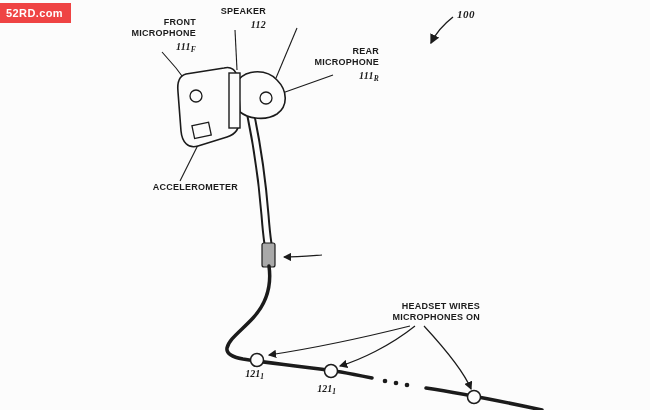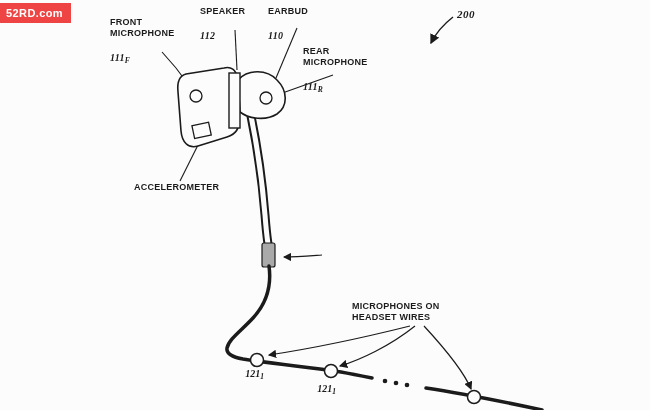--- a/index.html
+++ b/index.html
@@ -12,28 +12,28 @@
   }
   #diagram-svg{position:absolute;left:0;top:0;}
   .badge{
     position:absolute;left:0;top:3px;
     background:#ef4444;color:#fff;
     font:bold 11px/14px "Liberation Sans",sans-serif;
     padding:3px 8px 3px 6px;
     letter-spacing:.4px;
   }
   .label{
-    position:absolute;text-align:left;
+    position:absolute;text-align:right;
     font:bold 9px/11px "Liberation Sans",sans-serif;
     letter-spacing:.25px;color:#1b1b1b;
     text-transform:uppercase;
   }
   .ref{
     font:bold italic 10px/12px "Liberation Serif",serif;
-    letter-spacing:.3px;margin-top:13px;
+    letter-spacing:.3px;margin-top:2px;
   }
   .sub{
     font:bold italic 7.5px "Liberation Serif",serif;
     vertical-align:-2px;
   }
   .ref-standalone{
     position:absolute;text-align:right;
     font:bold italic 10px/12px "Liberation Serif",serif;
     color:#1b1b1b;
   }
@@ -103,52 +103,48 @@
       <path d="M 424,326 C 448,352 464,372 471,389" marker-end="url(#arrow)"></path>
     </g>
 
     <path d="M 322,255 C 308,256 296,257 284,257" fill="none" stroke="#1b1b1b" stroke-width="1.2" marker-end="url(#arrow)"></path>
   </svg>
 
   <div class="badge">
     <span>52RD.com</span>
   </div>
 
-  <div class="fig-num">200</div>
+  <div class="fig-num">100</div>
 
   <div class="label" style="left:110px;top:17px;width:86px;">
     <div>FRONT</div>
     <div>MICROPHONE</div>
     <div class="ref"><span>111</span><span class="sub">F</span></div>
   </div>
 
   <div class="label" style="left:200px;top:6px;width:66px;">
     <div>SPEAKER</div>
     <div class="ref">112</div>
   </div>
 
-  <div class="label" style="left:268px;top:6px;width:58px;">
-    <div>EARBUD</div>
-    <div class="ref">110</div>
-  </div>
 
   <div class="label" style="left:303px;top:46px;width:76px;">
     <div>REAR</div>
     <div>MICROPHONE</div>
     <div class="ref"><span>111</span><span class="sub">R</span></div>
   </div>
 
   <div class="label" style="left:134px;top:182px;width:104px;">
     <div>ACCELEROMETER</div>
   </div>
 
 
   <div class="label" style="left:352px;top:301px;width:128px;">
+    <div>HEADSET WIRES</div>
     <div>MICROPHONES ON</div>
-    <div>HEADSET WIRES</div>
   </div>
 
   <div class="ref-standalone" style="left:228px;top:368px;width:36px;">
     <span>121</span><span class="sub">1</span>
   </div>
 
   <div class="ref-standalone" style="left:300px;top:383px;width:36px;">
     <span>121</span><span class="sub">1</span>
   </div>
 

